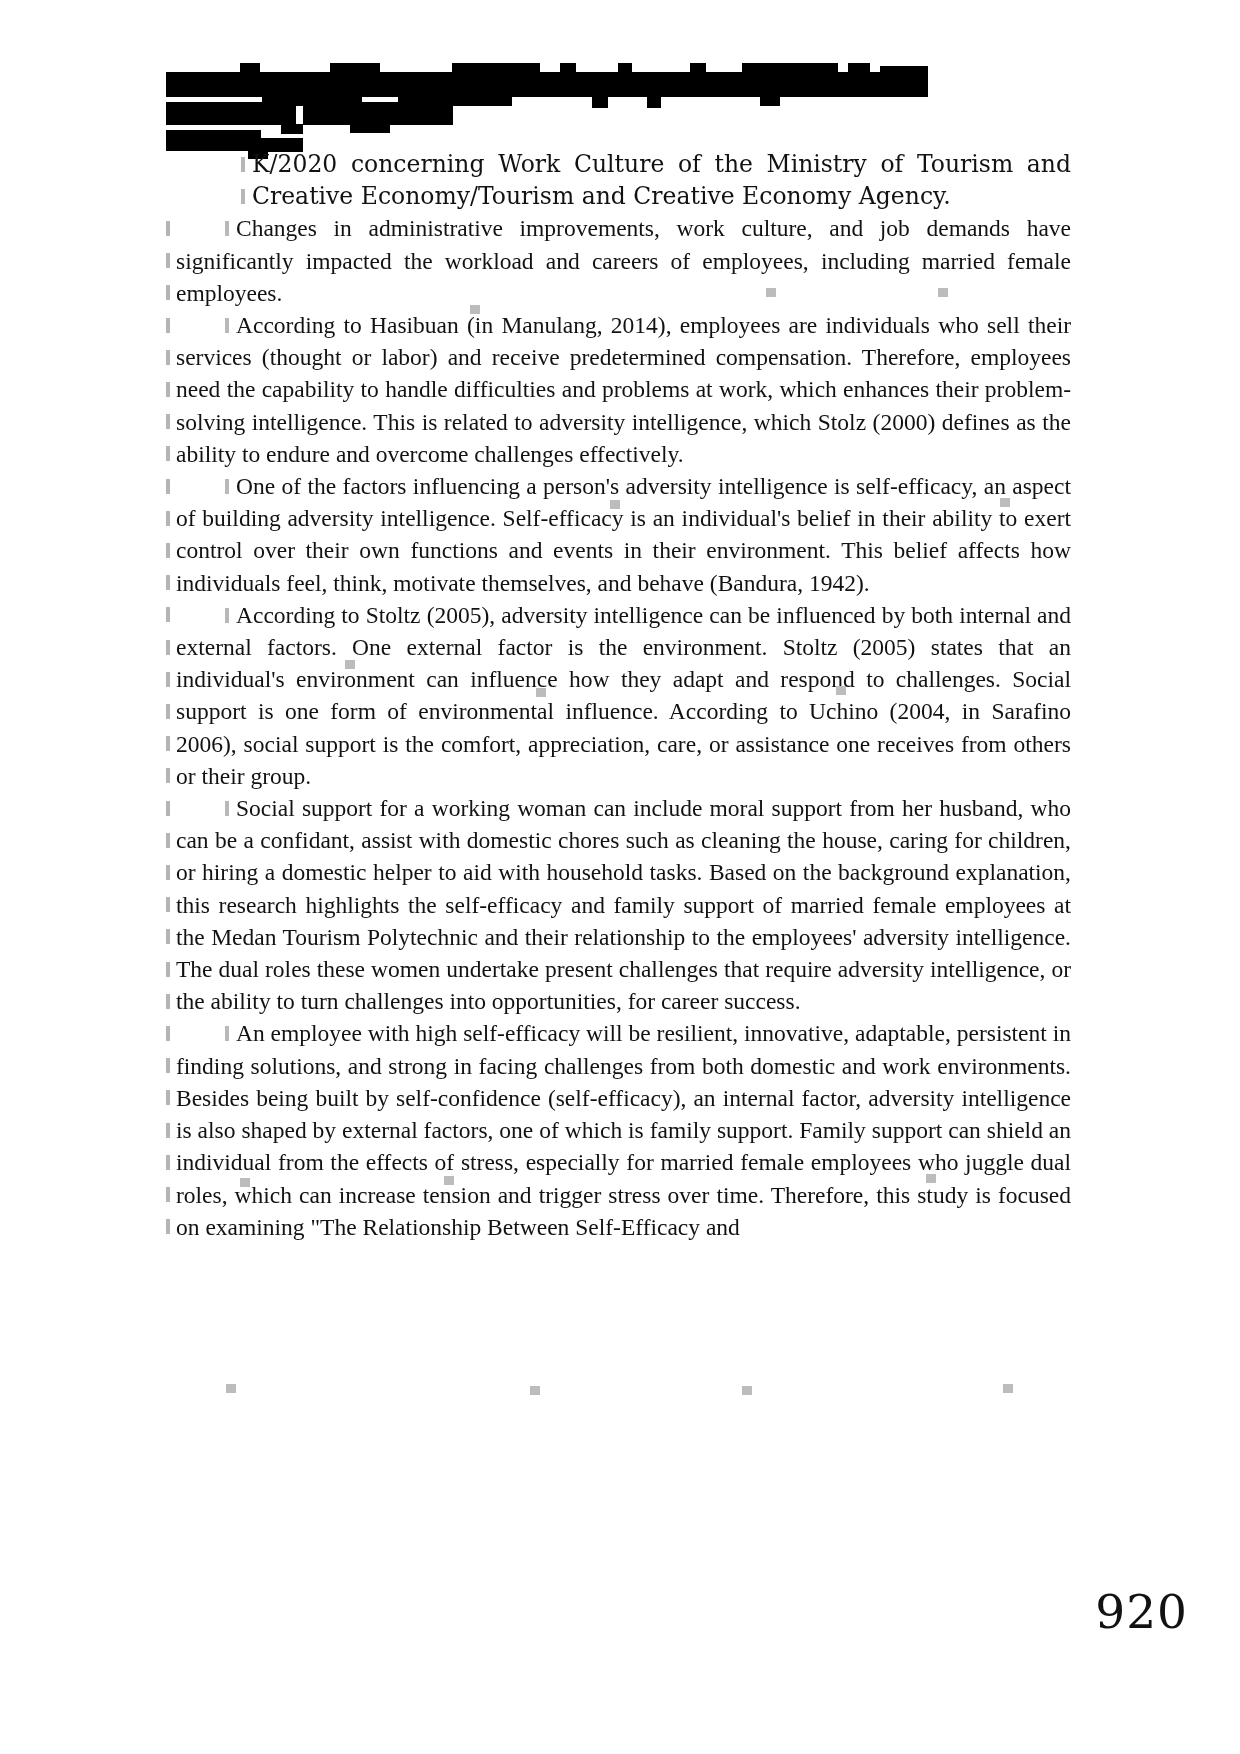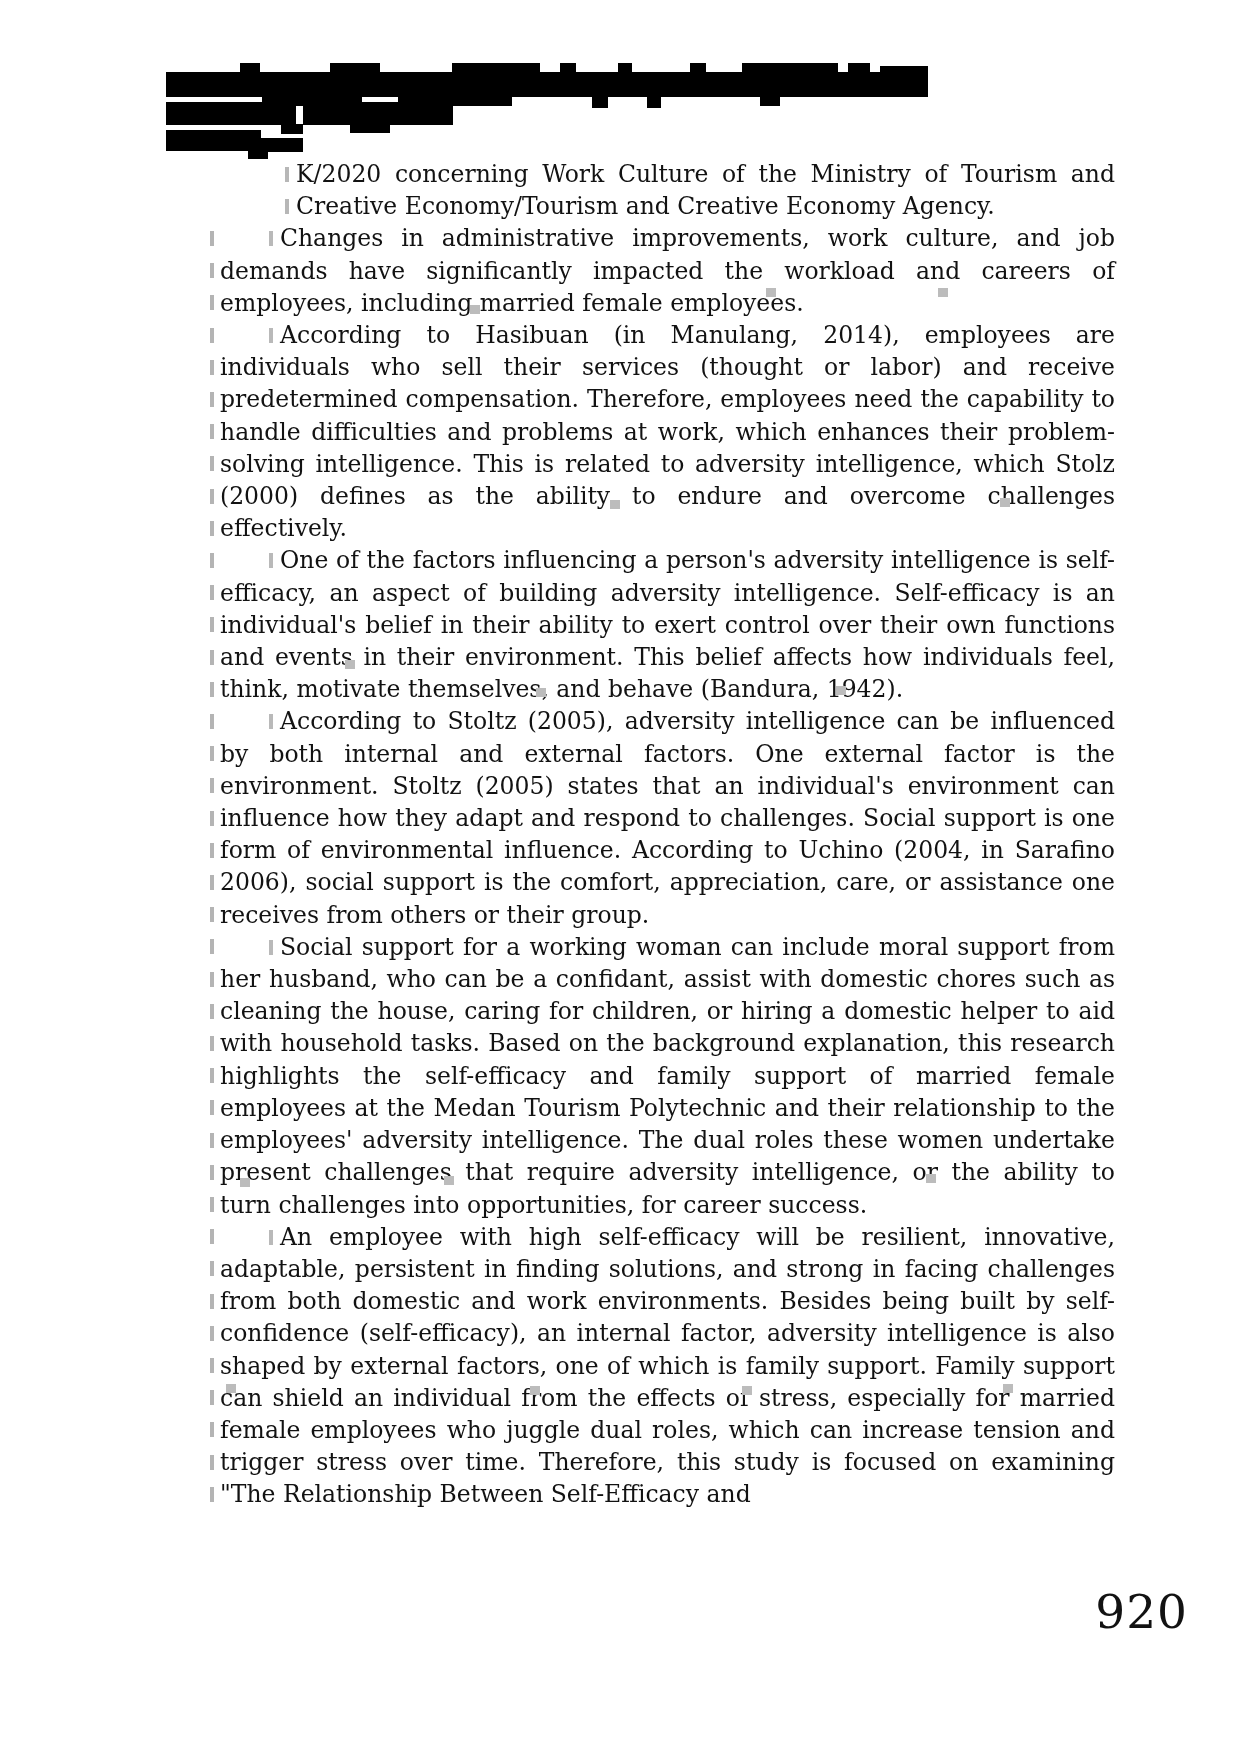--- a/index.html
+++ b/index.html
@@ -14,43 +14,42 @@
     color: #121212;
   }
   .redaction-svg {
     position: absolute;
     left: 0; top: 0;
     width: 1240px; height: 170px;
   }
   .textblock {
     position: absolute;
     left: 176px;
-    top: 158px;
+    top: 148px;
     width: 895px;
     font-size: 23.5px;
     line-height: 32.2px;
     text-align: justify;
-    margin-left: 44px;
   }
   .quote {
     position: relative;
     margin: 0 0 0 76px;
     text-align: justify;
   }
   .quote::before, .quote::after {
     content: "";
     position: absolute;
     left: -11px;
     width: 4px;
     height: 15px;
     background: #b7b7b7;
   }
   .quote::before { top: 9px; }
   .quote::after  { top: 41px; }
-  .paras { position: relative; }
+  .paras { position: relative; font-family: Liberation Serif, serif; }
   
   .paras::before {
     content: "";
     position: absolute;
     left: -10px;
     top: 9px;
     bottom: 4px;
     width: 4px;
     background: repeating-linear-gradient(
       to bottom,

